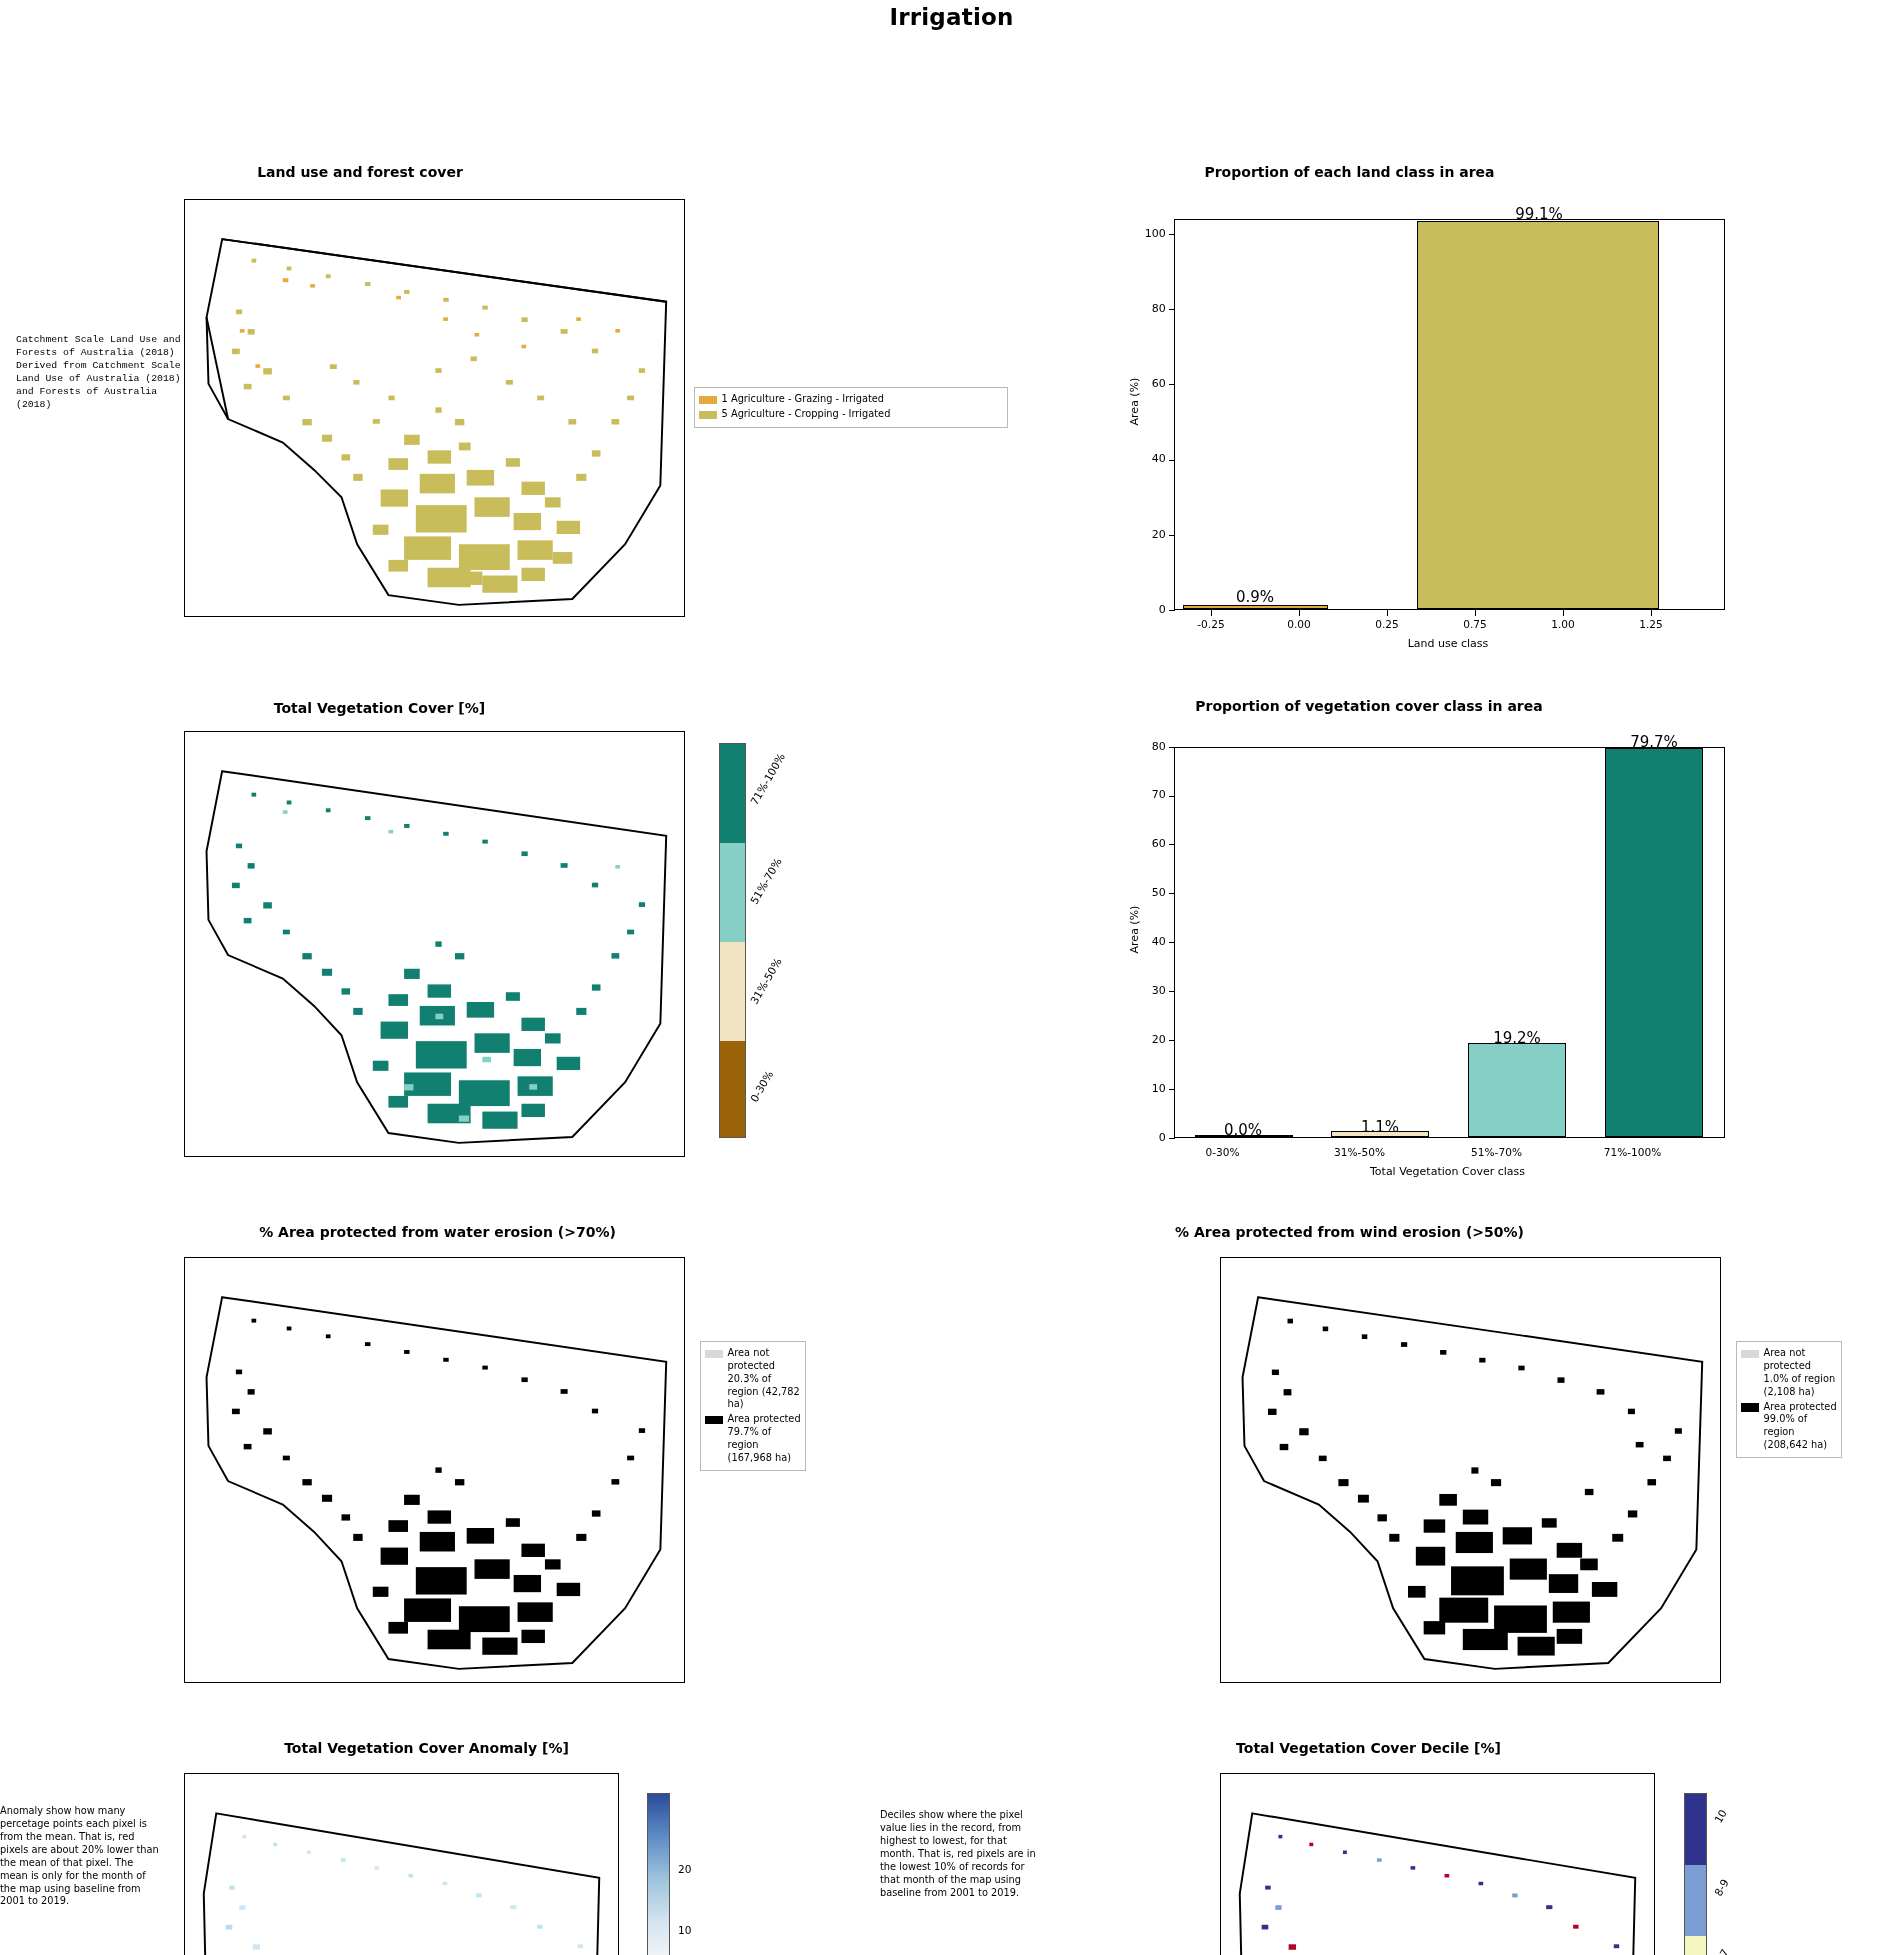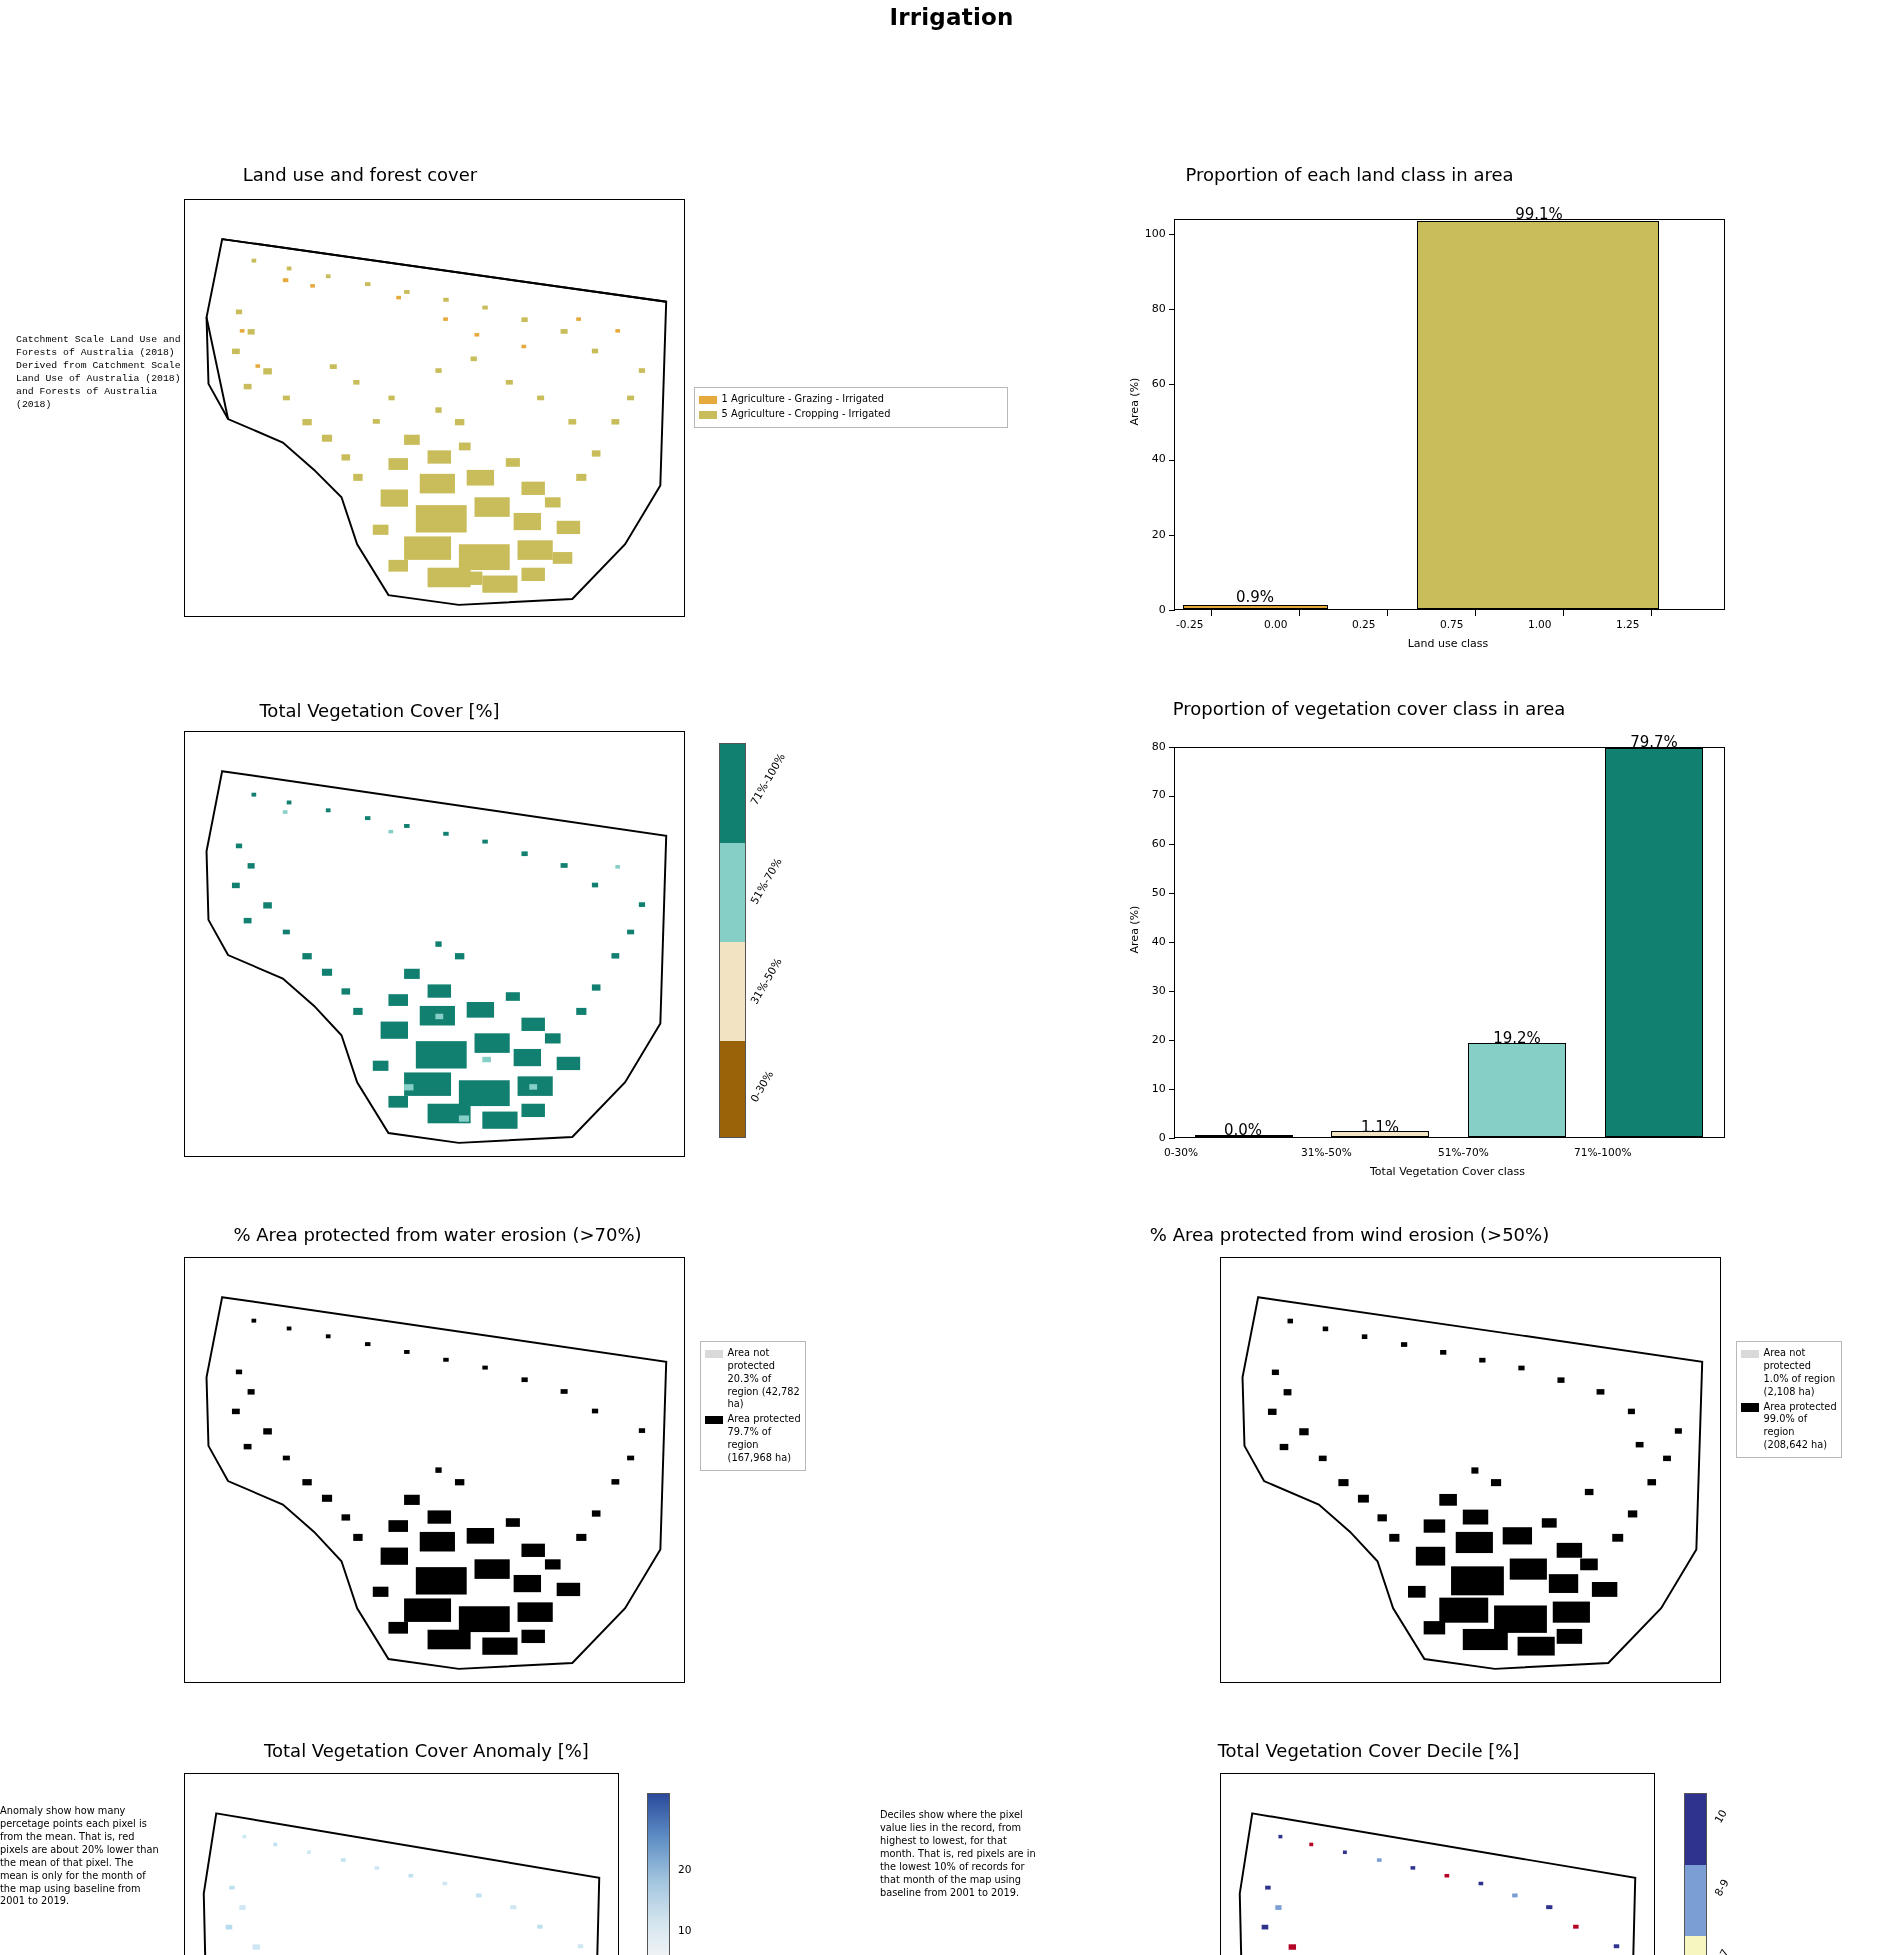--- a/index.html
+++ b/index.html
@@ -1,35 +1,35 @@
 <!DOCTYPE html>
 <html style="font-size:6.3px"><head>
 <meta charset="utf-8">
 <style>
   html,body{margin:0;padding:0;background:#ffffff;}
   body{width:1903px;height:2471px;font-family:"DejaVu Sans",sans-serif;color:#000;position:relative;overflow:hidden;}
   .page{position:relative;width:1903px;height:2471px;}
 
   .title-main{position:absolute;left:0;top:3.9px;width:1903px;text-align:center;font-size:23px;font-weight:bold;letter-spacing:0.2px;}
 
-  .panel-title{position:absolute;text-align:center;font-size:18px;font-weight:normal;}
+  .panel-title{position:absolute;text-align:center;font-size:14px;font-weight:bold;}
 
   .mapbox{position:absolute;border:0.8px solid #000;background:#fff;box-sizing:border-box;}
   .mapbox svg{display:block;}
 
   .sidenote{position:absolute;font-size:9.8px;line-height:1.32;color:#000;}
 
   
   .chart{position:absolute;box-sizing:border-box;}
   .plotarea{position:absolute;border-left:0.8px solid #000;border-bottom:0.8px solid #000;border-top:0.8px solid #000;border-right:0.8px solid #000;box-sizing:border-box;background:#fff;}
   .bar{position:absolute;bottom:0;box-sizing:border-box;border:0.6px solid #000;}
   .barlabel{position:absolute;font-size:15px;text-align:center;white-space:nowrap;}
   .ytick{position:absolute;font-size:11px;text-align:right;white-space:nowrap;}
   .ytickmark{position:absolute;height:0.8px;background:#000;}
-  .xtick{position:absolute;font-size:10.6px;white-space:nowrap;}
+  .xtick{position:absolute;font-size:10.6px;text-align:center;white-space:nowrap;}
   .xtickmark{position:absolute;width:0.8px;background:#000;}
   .axlabel{position:absolute;font-size:11px;text-align:center;white-space:nowrap;}
   .ylabel{position:absolute;font-size:11px;transform:rotate(-90deg);transform-origin:50% 50%;white-space:nowrap;text-align:center;}
 
   
   .legendbox{position:absolute;border:0.4px solid #b8b8b8;background:#fff;box-sizing:border-box;padding:3.1px 3.9px;}
   .legrow{display:flex;align-items:flex-start;margin:2.3px 0;}
   .legswatch{width:18px;height:8.6px;flex:0 0 18px;margin-top:2.3px;margin-right:4.7px;}
   .legtext{font-size:9.8px;line-height:1.3;}
 

